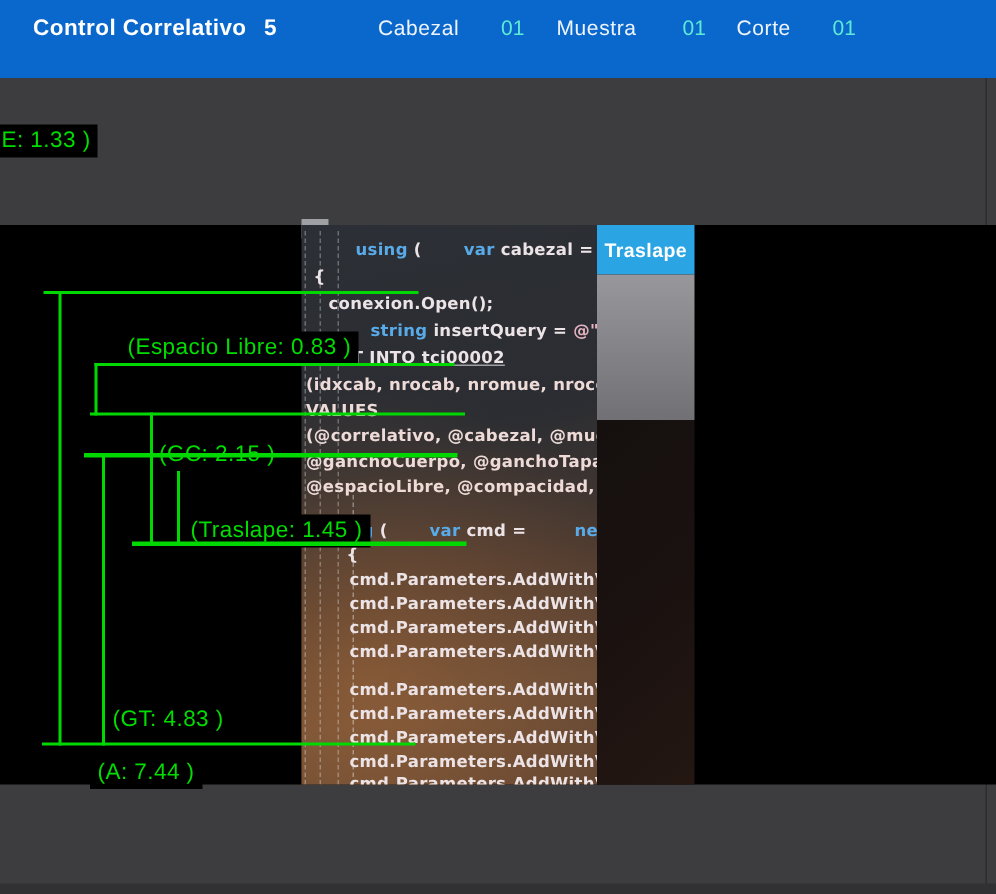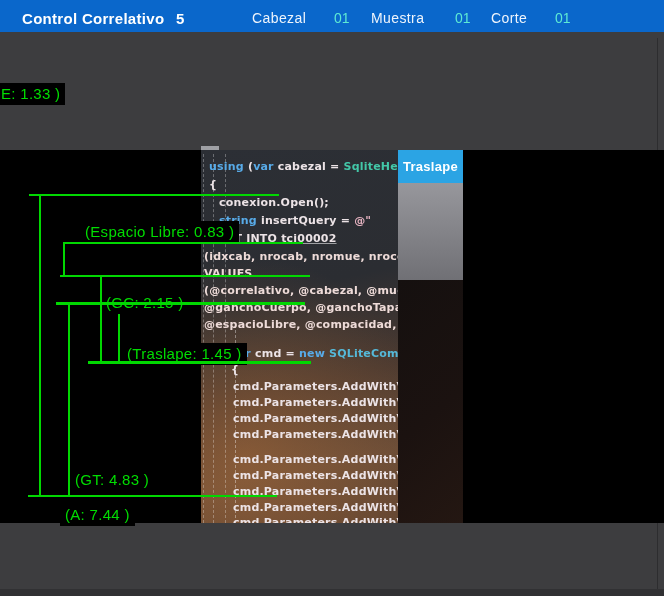--- a/index.html
+++ b/index.html
@@ -3,21 +3,21 @@
 <meta charset="utf-8">
 <style>
   html,body{margin:0;padding:0;}
   body{
     width:664px;height:596px;position:relative;overflow:hidden;
     background:#3d3d3f;
     font-family:"Liberation Sans", sans-serif;
   }
   
   .app-header{
-    position:absolute;left:0;top:0;width:664px;height:32px;
+    position:absolute;left:0;top:0;width:664px;height:52px;
     background:#0a67cb;color:#fff;z-index:10;
   }
   .app-header span{position:absolute;top:0;line-height:37px;white-space:nowrap;}
   .hdr-title{left:22px;font-size:15px;font-weight:bold;letter-spacing:.3px;}
   .hdr-counter{left:176px;font-size:15px;font-weight:bold;}
   .hdr-label{font-size:14px;font-weight:400;color:#eef4fc;letter-spacing:.4px;}
   .hdr-value{font-size:14px;font-weight:400;color:#5eead4;}
   .f0l{left:252px;} .f0v{left:334px;}
   .f1l{left:371px;} .f1v{left:455px;}
   .f2l{left:491px;} .f2v{left:555px;}
@@ -41,21 +41,21 @@
       linear-gradient(168deg,#2c2f35 0%,#2b2d32 38%,#4a3930 62%,#654a37 82%,#5e4331 100%);
   }
   .dash-guide{position:absolute;top:4px;bottom:0;width:0;border-left:1px dashed rgba(255,255,255,.30);}
   .dg1{left:2px;} .dg2{left:12px;} .dg3{left:24px;}
   .dg4{left:34px;top:175px;border-left-color:rgba(255,255,255,.38);}
   .code-line{
     position:absolute;white-space:pre;font-family:"DejaVu Sans", sans-serif;
     font-weight:bold;font-size:11px;letter-spacing:.2px;color:#ece3e6;
   }
   .tk-w{color:#ece3e6;}
-  .tk-b{color:#58abe8;}
+  .tk-b{color:#58abe8;margin-left:28px;}
   .tk-t{color:#43c7a8;}
   .tk-t2{color:#55b9d9;}
   .tk-p{color:#e4b2c0;}
   .tk-s{color:#eedbd8;}
   .tk-u{color:#ece3e6;text-decoration:underline;text-decoration-color:rgba(255,255,255,.55);}
 
   .control-btn{
     position:absolute;left:197px;top:0;width:65px;height:33px;
     background:#2ba4e4;color:#fff;font-weight:bold;font-size:13px;
     display:flex;align-items:center;justify-content:center;letter-spacing:.3px;

